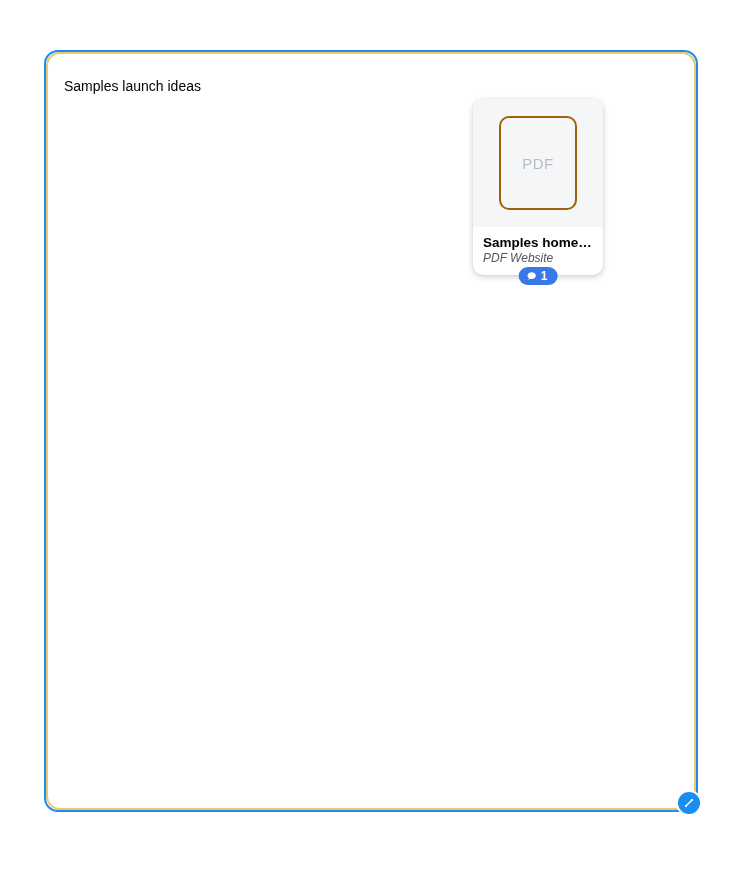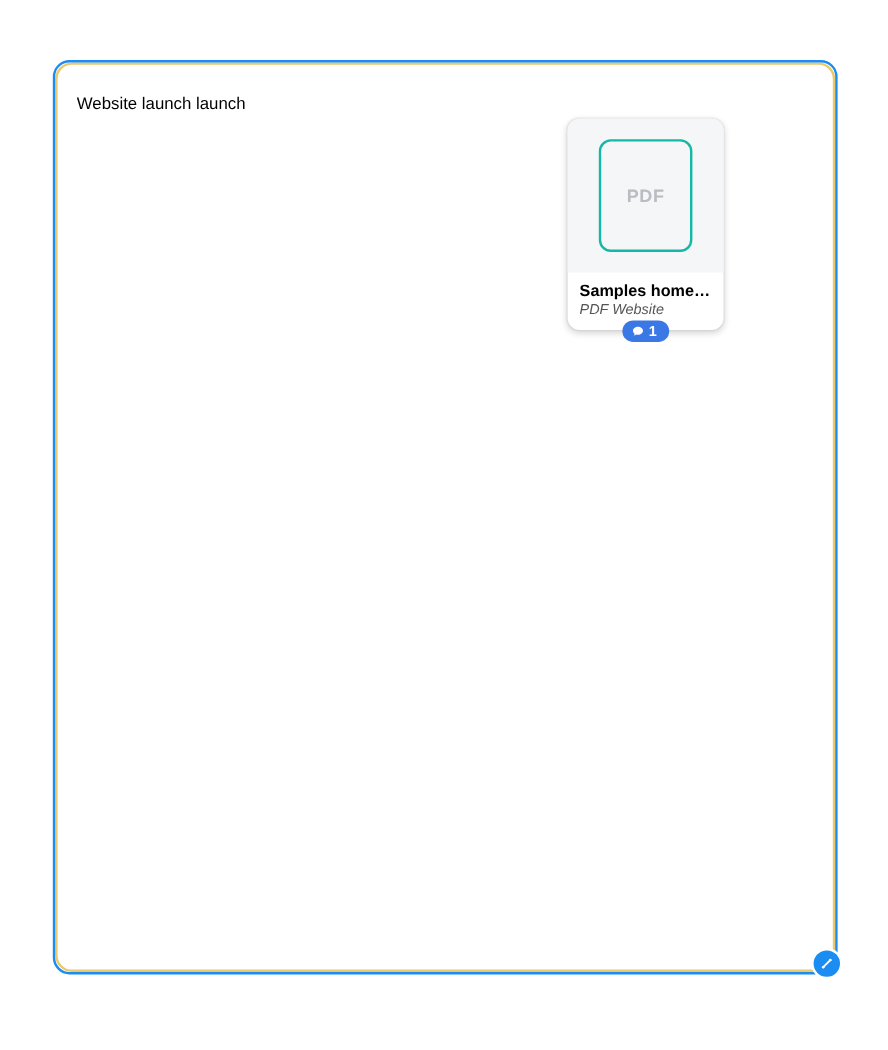--- a/index.html
+++ b/index.html
@@ -46,29 +46,29 @@
     background: #f5f6f7;
     border-top-left-radius: 10px;
     border-top-right-radius: 10px;
     display: flex;
     align-items: center;
     justify-content: center;
   }
   .thumb-frame {
     width: 78px;
     height: 94px;
-    border: 2px solid #14b8a6;
+    border: 2px solid #a16207;
     border-radius: 10px;
     display: flex;
     align-items: center;
     justify-content: center;
     color: #b9bcc0;
     font-size: 15px;
     letter-spacing: 0.5px;
-    font-weight: 700;
+    font-weight: 400;
   }
   .meta-area {
     padding: 8px 10px 10px 10px;
   }
   .file-name {
     font-size: 13.5px;
     font-weight: 700;
     color: #000;
     white-space: nowrap;
     overflow: hidden;
@@ -112,21 +112,21 @@
     box-shadow: 0 0 0 2px #fff;
   }
   .corner-handle svg { width: 12px; height: 12px; }
 </style>
 </head>
 <body>
 
 <div class="outer-canvas"></div>
 <div class="inner-canvas"></div>
 
-<div class="title-text">Website launch launch</div>
+<div class="title-text">Samples launch ideas</div>
 
 <div class="file-card">
   <div class="thumb-area">
     <div class="thumb-frame">
       <span>PDF</span>
     </div>
   </div>
   <div class="meta-area">
     <div class="file-name">Samples home page.pdf</div>
     <div class="file-type">PDF Website</div>

